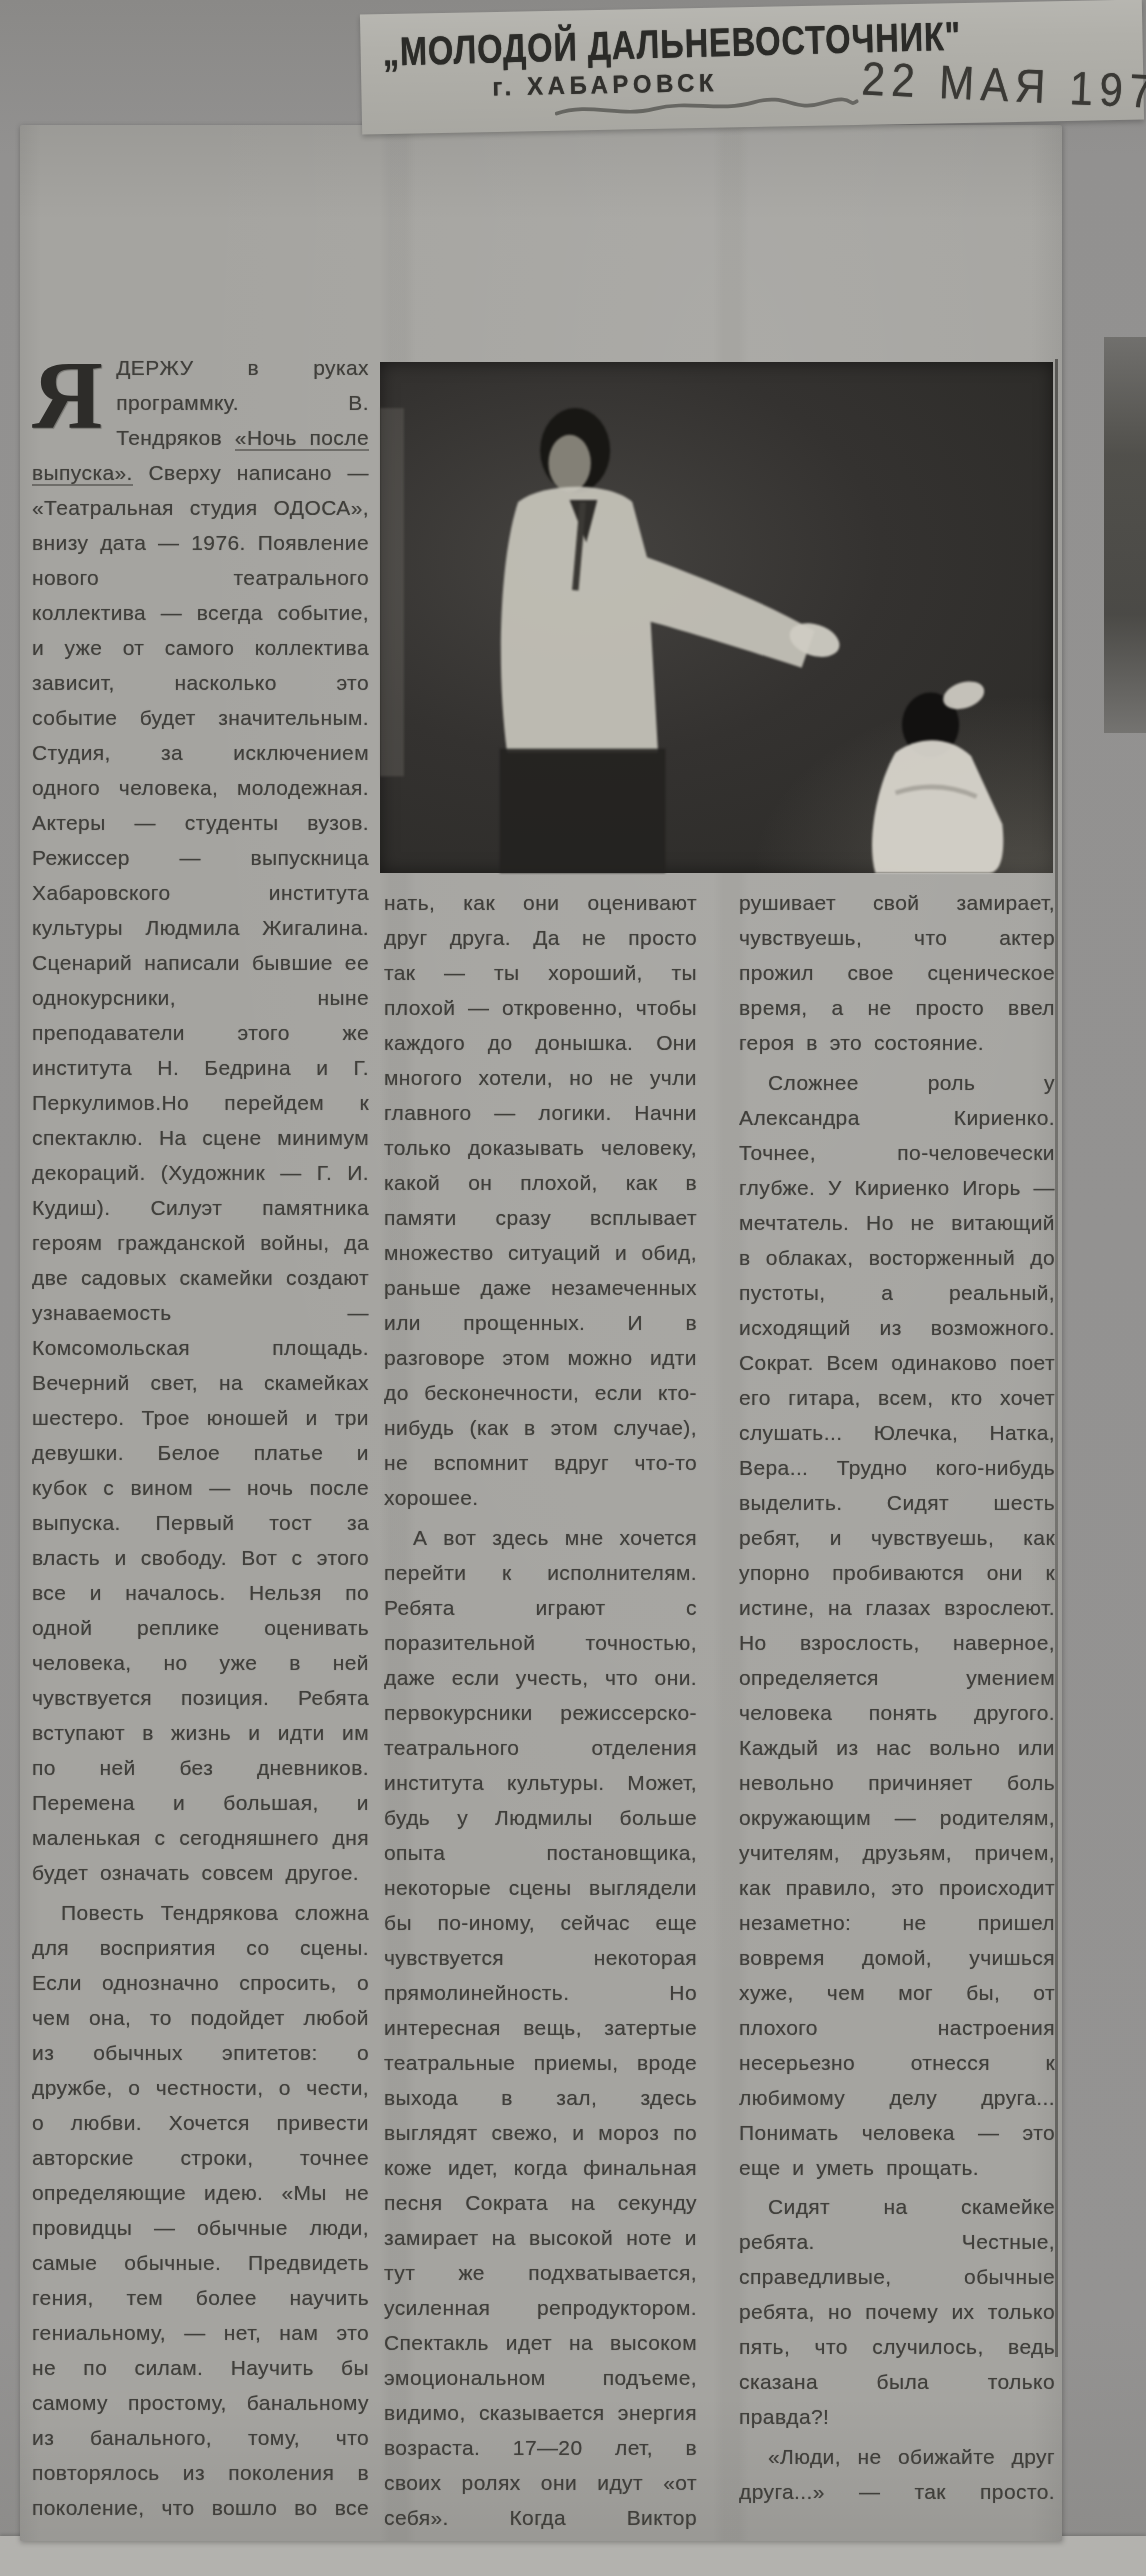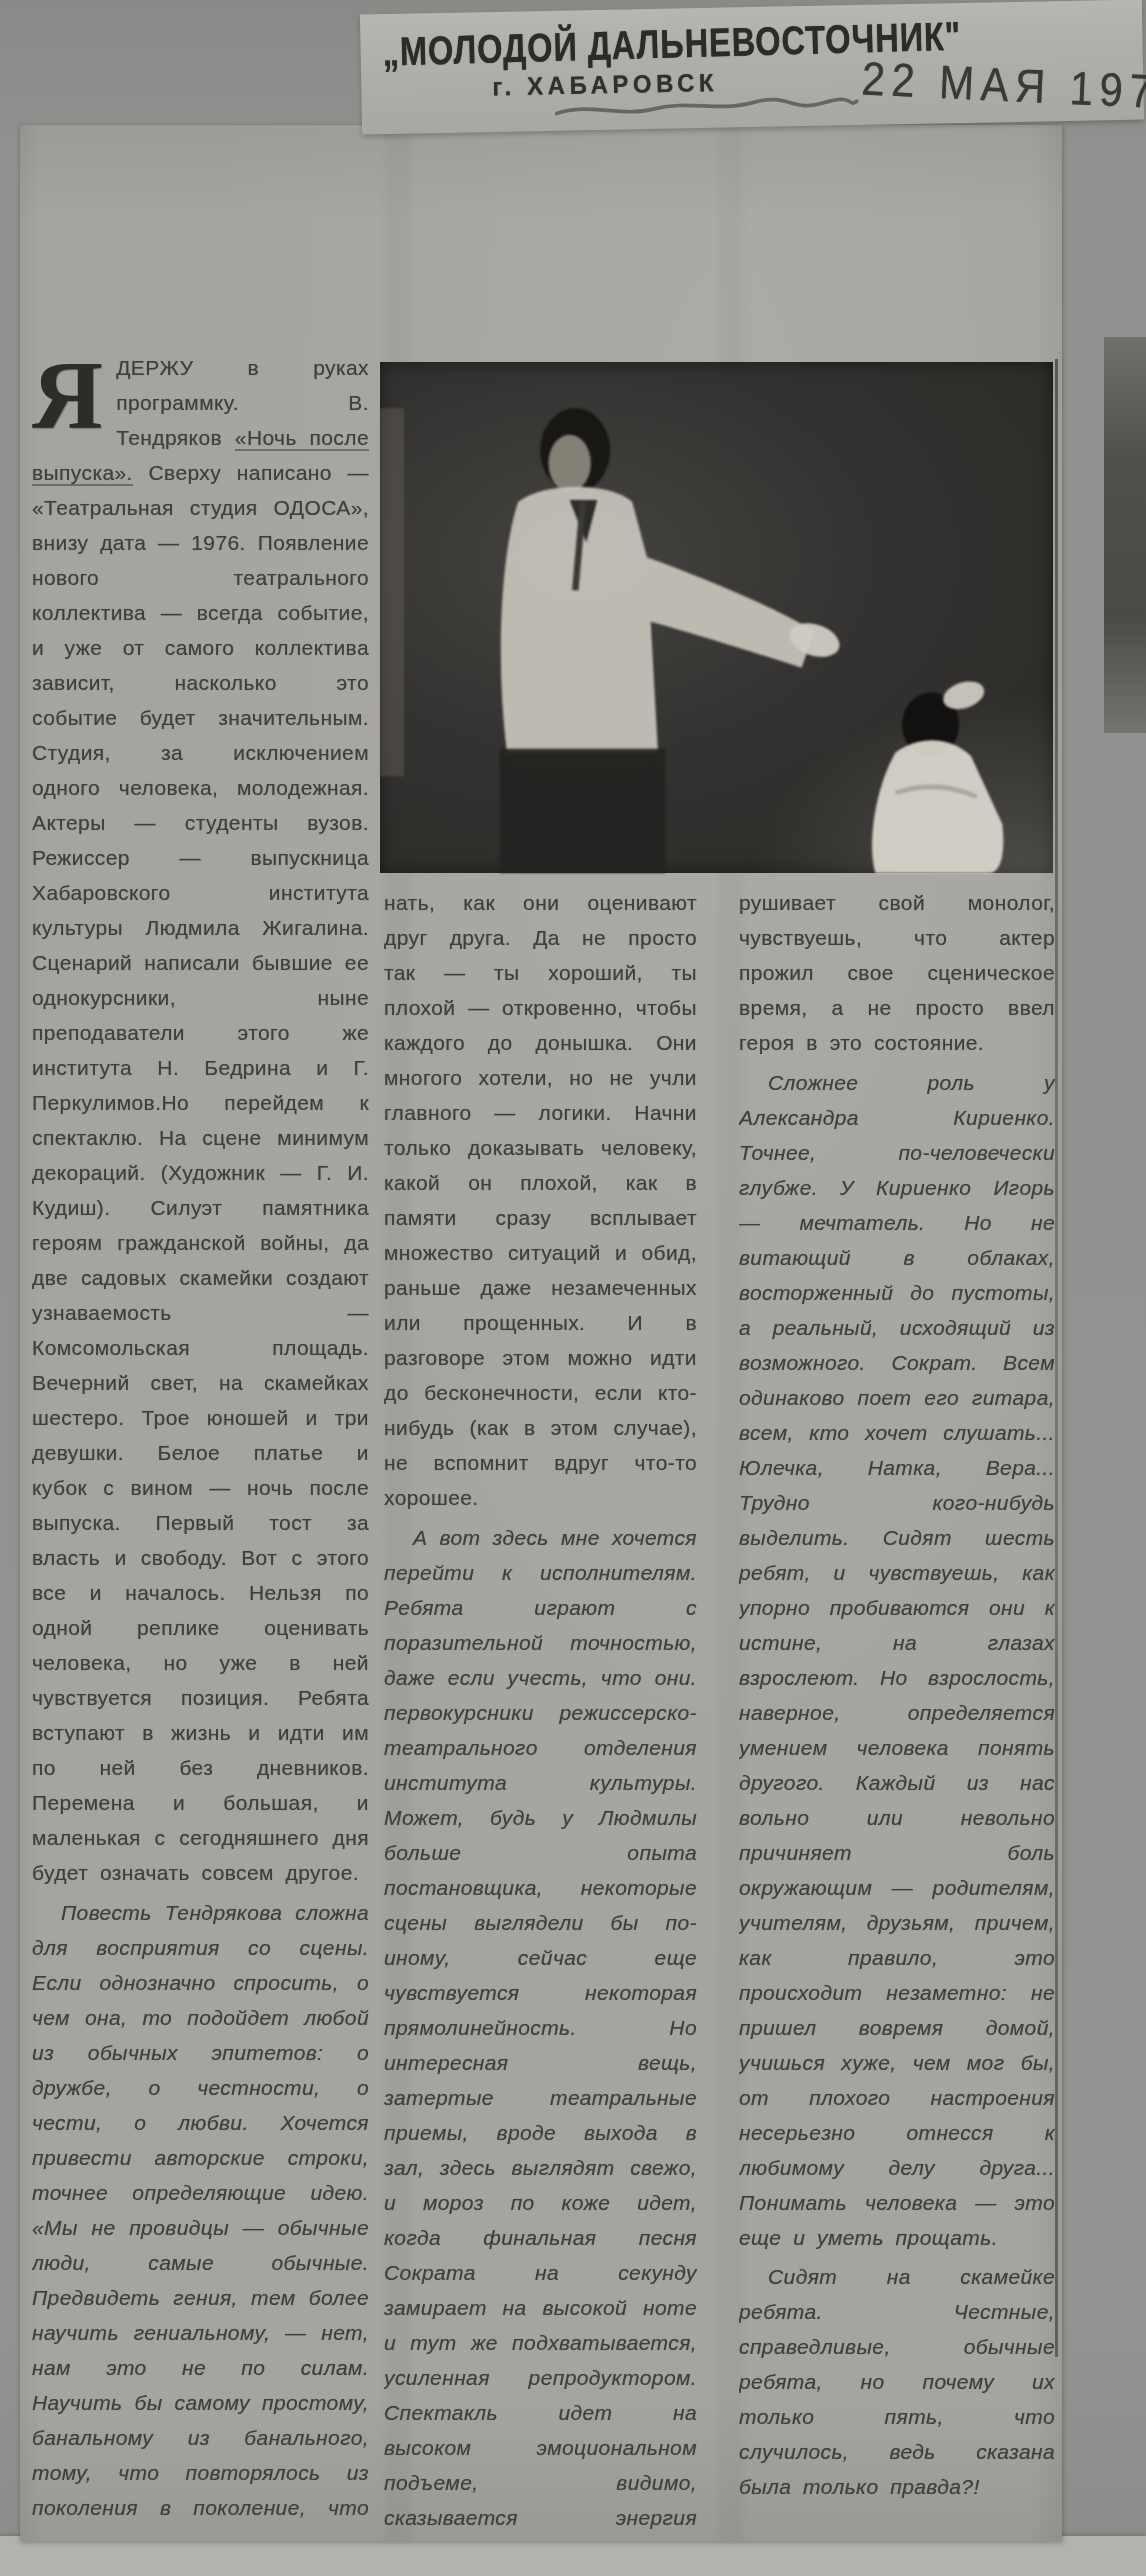--- a/index.html
+++ b/index.html
@@ -57,21 +57,21 @@
   .photo .floor-glow{position:absolute;right:0;bottom:0;width:45%;height:35%;
         background:radial-gradient(ellipse at 90% 100%, rgba(165,160,148,.28), transparent 70%);}
   
   .vrule{position:absolute;left:1055px;top:359px;width:2.8px;height:1998px;
         background:linear-gradient(180deg,rgba(60,59,56,.7),rgba(75,74,70,.45) 50%,rgba(60,59,56,.65));}
   
   .col{position:absolute;color:#403f3b;font-size:21px;line-height:35px;
         text-align:justify;letter-spacing:0.4px;word-spacing:5.5px;overflow:hidden;
         text-shadow:0 0 0.9px rgba(64,63,58,.55);}
   .col p{margin:0;text-indent:29px;}
-  .col p + p{margin-top:4.6px;font-style:italic;}
+  .col p + p{margin-top:4.6px;}
   .col p.noindent{text-indent:0;}
   #col1{left:32px;top:350px;width:337px;height:2180px;}
   #col2{left:384px;top:885px;width:313px;height:1654px;}
   #col3{left:739px;top:885px;width:316px;height:1621px;}
   .dropcap{float:left;font-family:"Liberation Serif",serif;font-weight:bold;
         font-size:98px;line-height:77px;padding:7.4px 13px 0 0;color:#2d2c29;
         text-shadow:0.9px 0.9px 0.9px rgba(40,40,36,.4);}
   .pencil-underline{border-bottom:2.8px solid rgba(55,54,49,.5);}
 </style>
 </head>
@@ -122,20 +122,20 @@
 
   <div id="col1" class="col">
       <p class="noindent"><span class="dropcap">Я</span><span>ДЕРЖУ в руках программку. В. Тендряков </span><span class="pencil-underline">«Ночь после выпуска».</span><span> Сверху написано — «Театральная студия ОДОСА», внизу дата — 1976. Появление нового театрального коллектива — всегда событие, и уже от самого коллектива зависит, насколько это событие будет значительным. Студия, за исключением одного человека, молодежная. Актеры — студенты вузов. Режиссер — выпускница Хабаровского института культуры Людмила Жигалина. Сценарий написали бывшие ее однокурсники, ныне преподаватели этого же института Н. Бедрина и Г. Перкулимов.Но перейдем к спектаклю. На сцене минимум декораций. (Художник — Г. И. Кудиш). Силуэт памятника героям гражданской войны, да две садовых скамейки создают узнаваемость — Комсомольская площадь. Вечерний свет, на скамейках шестеро. Трое юношей и три девушки. Белое платье и кубок с вином — ночь после выпуска. Первый тост за власть и свободу. Вот с этого все и началось. Нельзя по одной реплике оценивать человека, но уже в ней чувствуется позиция. Ребята вступают в жизнь и идти им по ней без дневников. Перемена и большая, и маленькая с сегодняшнего дня будет означать совсем другое.</span></p>
       <p class=""><span>Повесть Тендрякова сложна для восприятия со сцены. Если однозначно спросить, о чем она, то подойдет любой из обычных эпитетов: о дружбе, о честности, о чести, о любви. Хочется привести авторские строки, точнее определяющие идею. «Мы не провидцы — обычные люди, самые обычные. Предвидеть гения, тем более научить гениальному, — нет, нам это не по силам. Научить бы самому простому, банальному из банального, тому, что повторялось из поколения в поколение, что вошло во все расхожие прописи — вроде уважай достоинство ближнего, возмущайся насилием... Собственно, научить бы одному: «Не обижайте друг друга, люди».</span></p>
     </div>
   <div id="col2" class="col">
       <p class="noindent"><span>нать, как они оценивают друг друга. Да не просто так — ты хороший, ты плохой — откровенно, чтобы каждого до донышка. Они многого хотели, но не учли главного — логики. Начни только доказывать человеку, какой он плохой, как в памяти сразу всплывает множество ситуаций и обид, раньше даже незамеченных или прощенных. И в разговоре этом можно идти до бесконечности, если кто-нибудь (как в этом случае), не вспомнит вдруг что-то хорошее.</span></p>
       <p class=""><span>А вот здесь мне хочется перейти к исполнителям. Ребята играют с поразительной точностью, даже если учесть, что они. первокурсники режиссерско-театрального отделения института культуры. Может, будь у Людмилы больше опыта постановщика, некоторые сцены выглядели бы по-иному, сейчас еще чувствуется некоторая прямолинейность. Но интересная вещь, затертые театральные приемы, вроде выхода в зал, здесь выглядят свежо, и мороз по коже идет, когда финальная песня Сократа на секунду замирает на высокой ноте и тут же подхватывается, усиленная репродуктором. Спектакль идет на высоком эмоциональном подъеме, видимо, сказывается энергия возраста. 17—20 лет, в своих ролях они идут «от себя». Когда Виктор Коршунов выводит своего Генку на суд товарищей, мы видим довольного, не обиженного судьбой и природой парня; по ситуации веселого, уверенного, что сейчас на него наденут лавровый венок. Но когда Генка об-</span></p>
     </div>
   <div id="col3" class="col">
-      <p class="noindent"><span>рушивает свой монолог, чувствуешь, что актер прожил свое сценическое время, а не просто ввел героя в это состояние.</span></p>
+      <p class="noindent"><span>рушивает свой замирает, чувствуешь, что актер прожил свое сценическое время, а не просто ввел героя в это состояние.</span></p>
       <p class=""><span>Сложнее роль у Александра Кириенко. Точнее, по-человечески глубже. У Кириенко Игорь — мечтатель. Но не витающий в облаках, восторженный до пустоты, а реальный, исходящий из возможного. Сократ. Всем одинаково поет его гитара, всем, кто хочет слушать... Юлечка, Натка, Вера... Трудно кого-нибудь выделить. Сидят шесть ребят, и чувствуешь, как упорно пробиваются они к истине, на глазах взрослеют. Но взрослость, наверное, определяется умением человека понять другого. Каждый из нас вольно или невольно причиняет боль окружающим — родителям, учителям, друзьям, причем, как правило, это происходит незаметно: не пришел вовремя домой, учишься хуже, чем мог бы, от плохого настроения несерьезно отнесся к любимому делу друга... Понимать человека — это еще и уметь прощать.</span></p>
       <p class=""><span>Сидят на скамейке ребята. Честные, справедливые, обычные ребята, но почему их только пять, что случилось, ведь сказана была только правда?!</span></p>
       <p class=""><span>«Люди, не обижайте друг друга...» — так просто. Вошло во все прописи — уважай достоинство ближнего... Научить бы!</span></p>
     </div>
 
 </div>
 
 
 </body></html>

